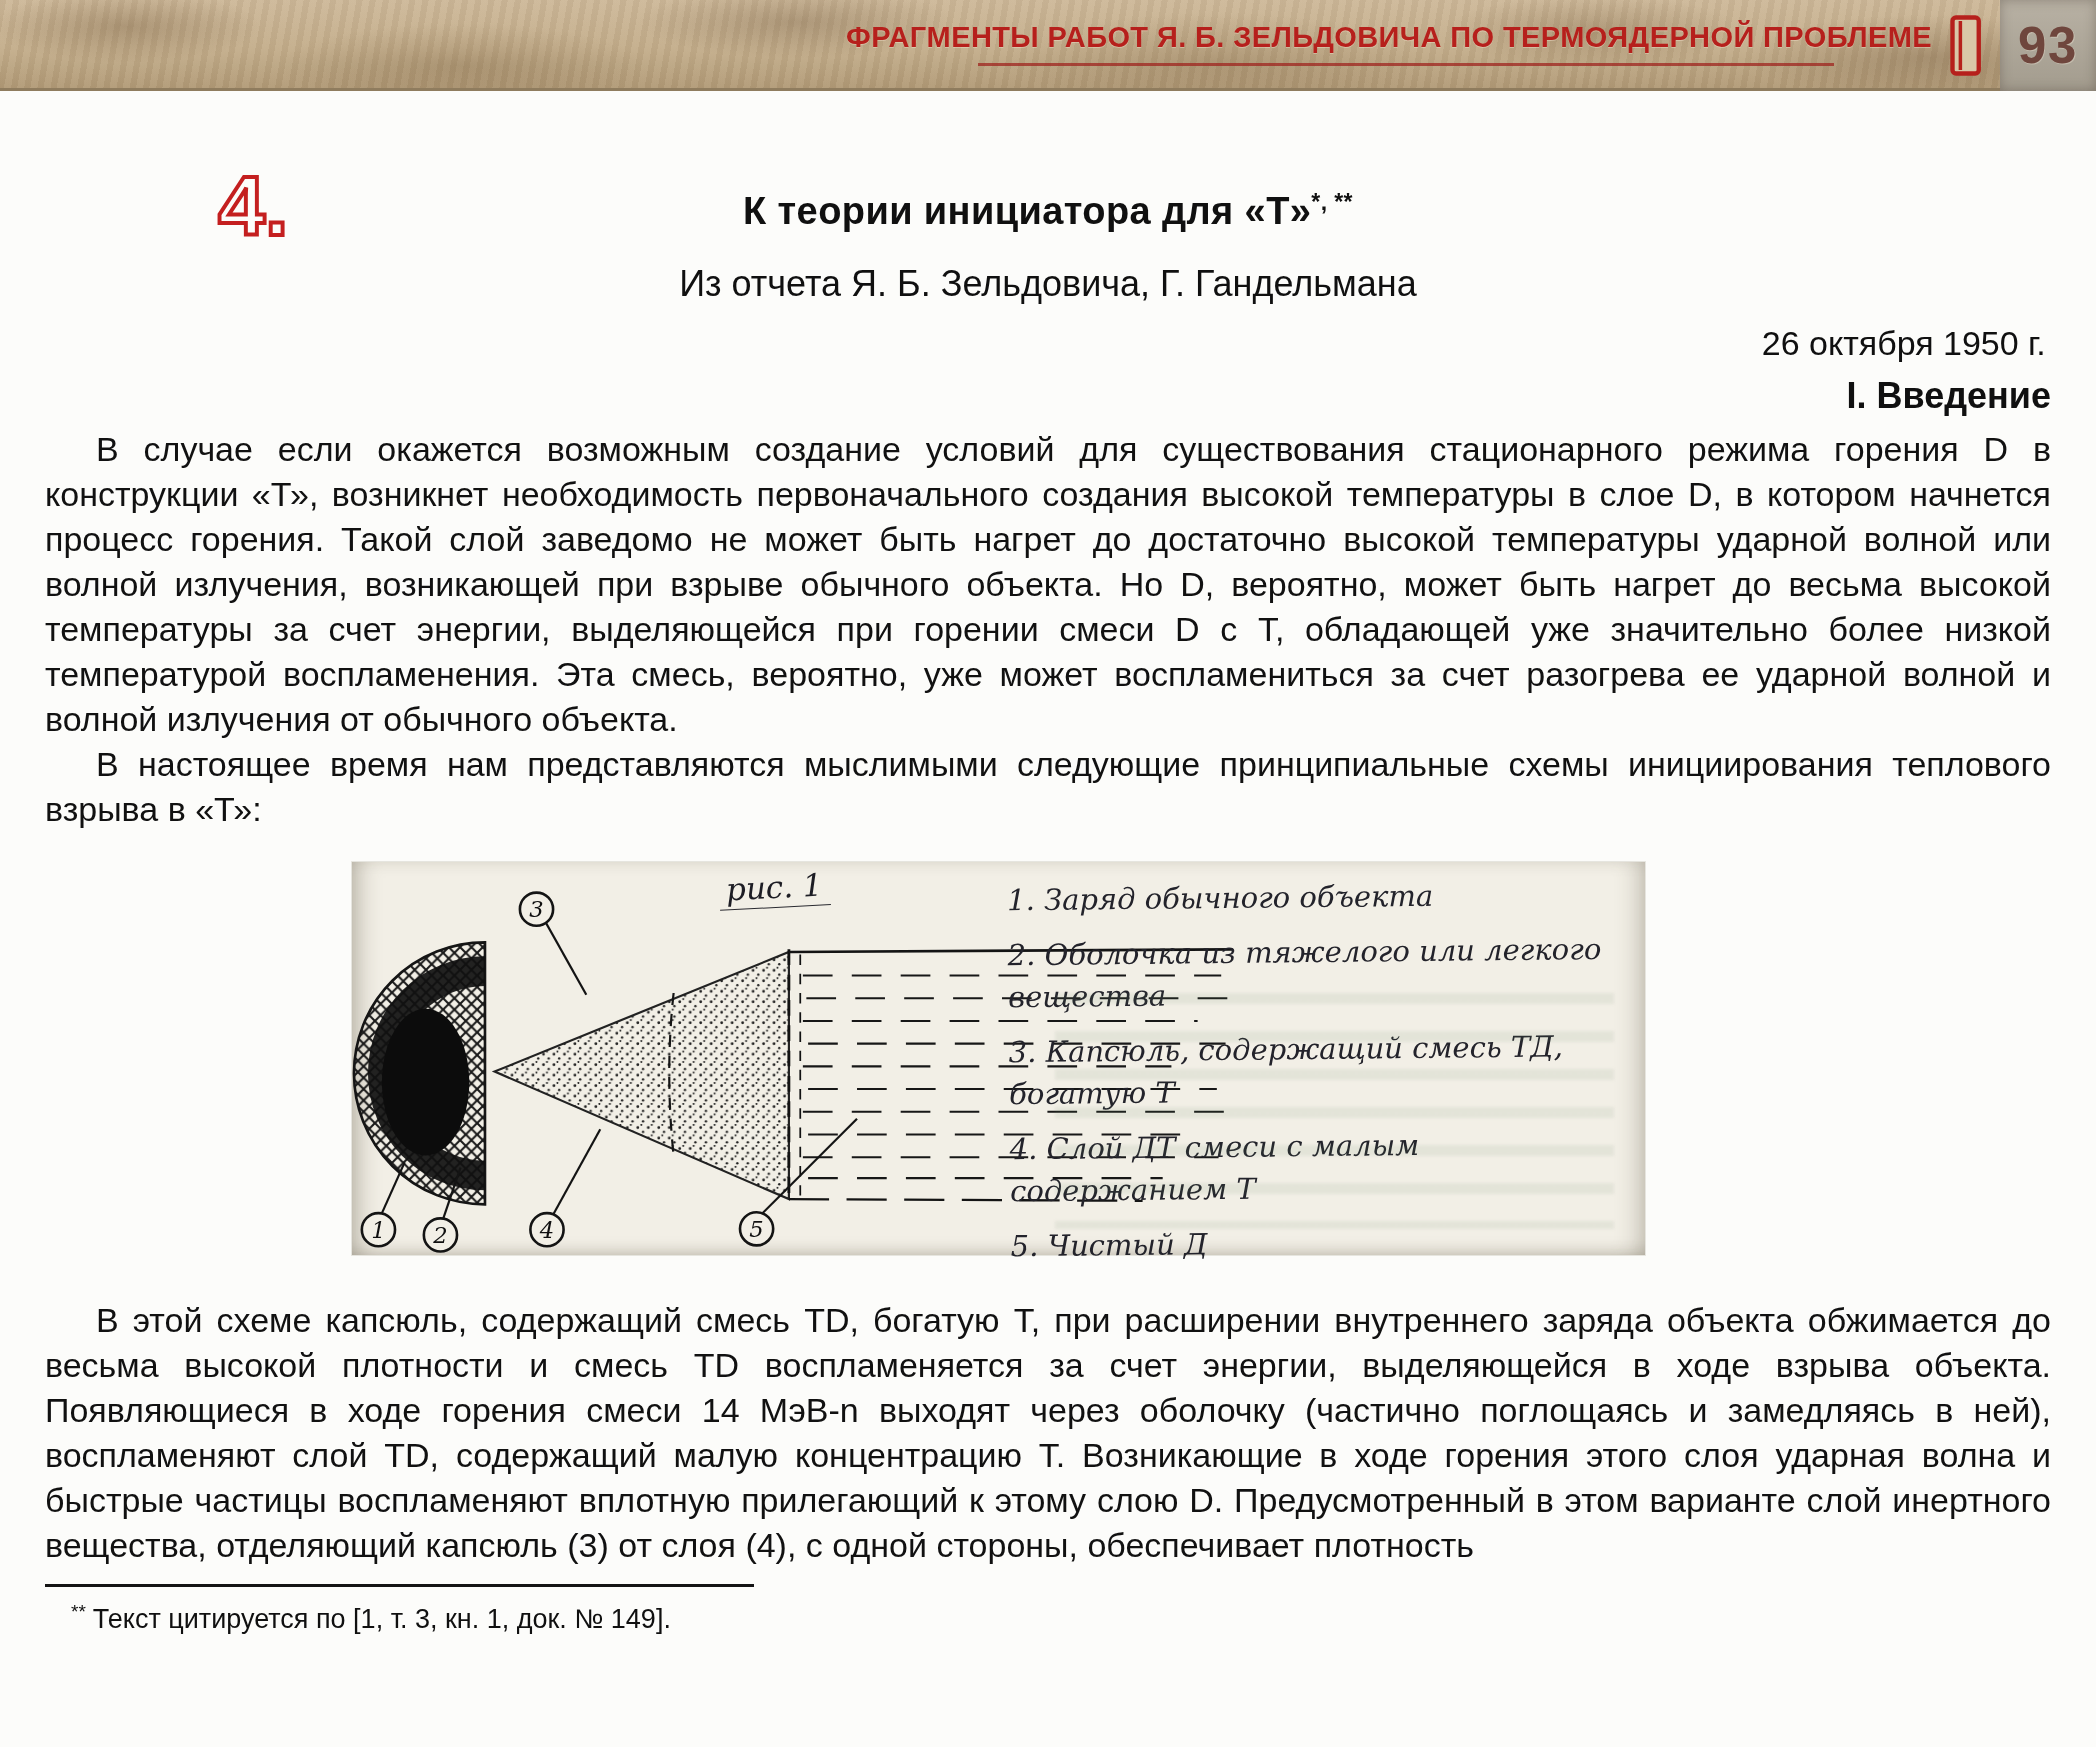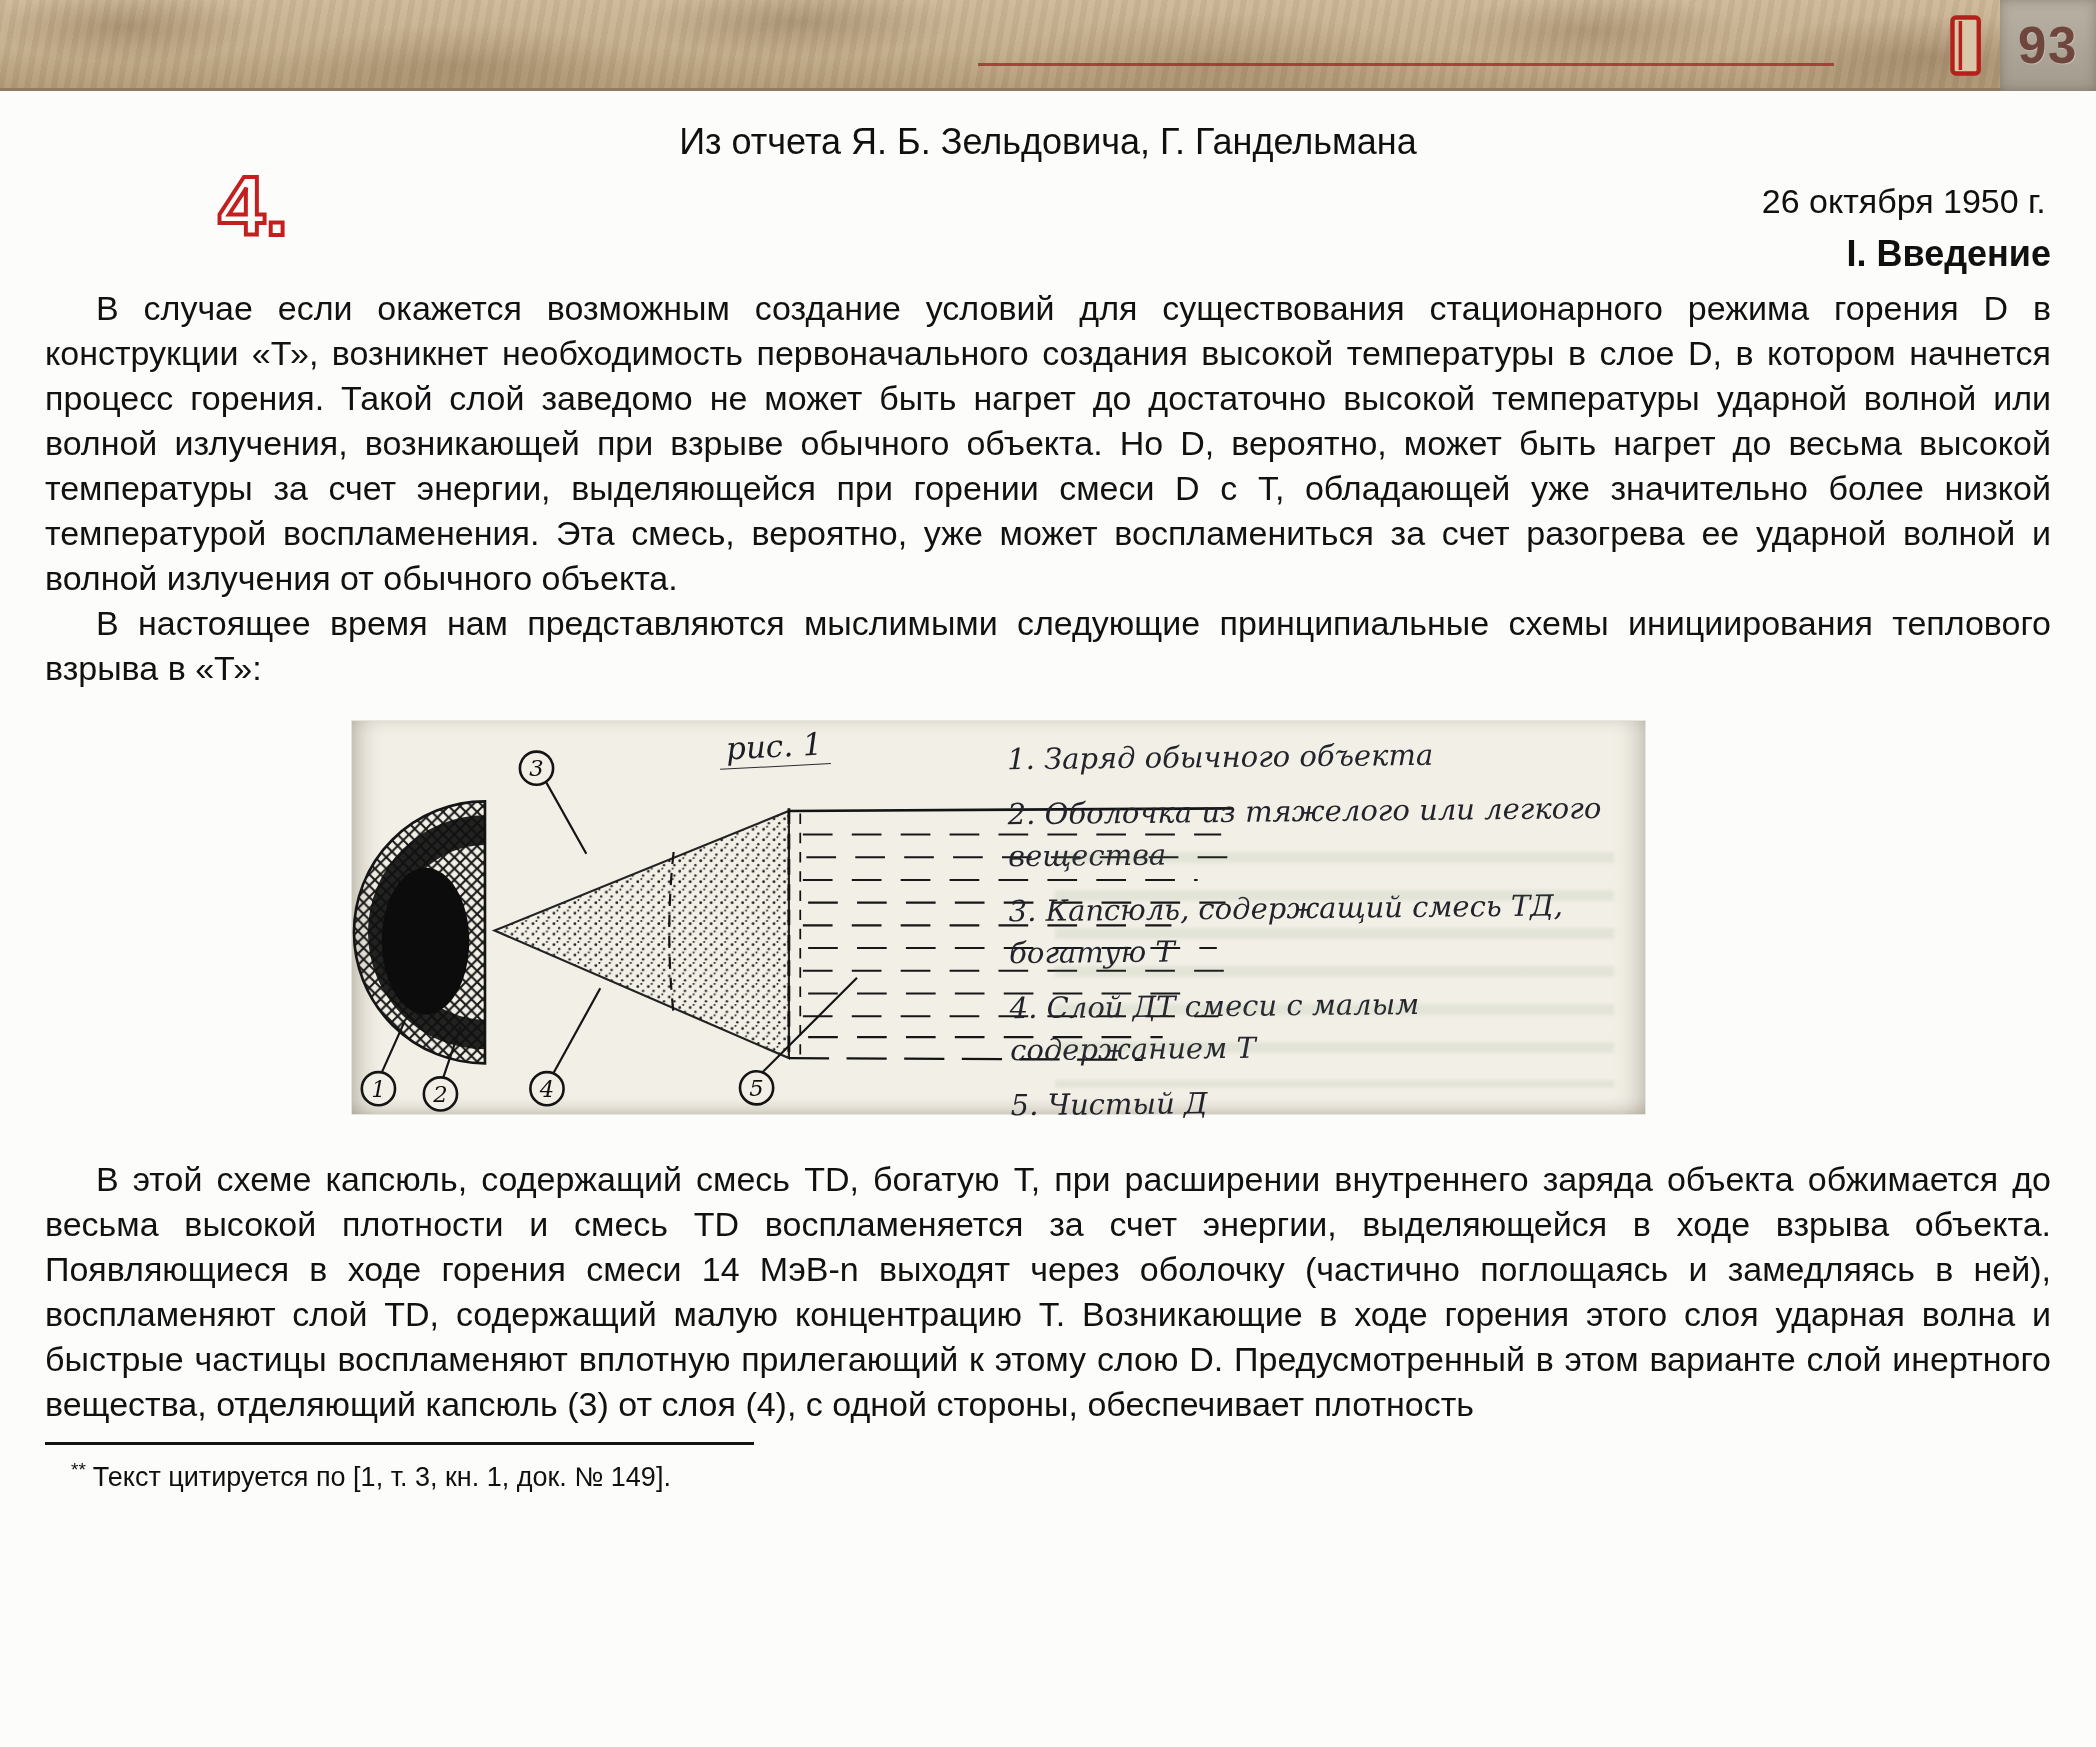--- a/index.html
+++ b/index.html
@@ -102,40 +102,42 @@
   .footnote {
     margin-top:8.7px; font-size:27px; line-height:32px; text-align:justify;
     text-indent:26px; color:#101010;
   }
   .footnote sup { margin-right:7px; font-size:19px; }
 </style>
 </head>
 <body>
 
 <header class="band">
+  <span class="band-title">ФРАГМЕНТЫ РАБОТ Я. Б. ЗЕЛЬДОВИЧА ПО ТЕРМОЯДЕРНОЙ ПРОБЛЕМЕ</span>
   <span class="band-rule"></span>
   <span class="band-book-icon">
     <svg viewBox="0 0 40 74">
       <rect x="4" y="4" width="30" height="64" rx="4" fill="#d9c7a8" stroke="#b6201c" stroke-width="5"></rect>
       <line x1="13" y1="8" x2="13" y2="64" stroke="#b6201c" stroke-width="4"></line>
     </svg>
   </span>
   <span class="band-page-box">
     <span class="band-page-num">93</span>
   </span>
 </header>
 
 <span class="chapter-mark">
   <svg viewBox="0 0 130 120">
     <text x="6" y="92" font-family="Liberation Sans, sans-serif" font-size="96" font-weight="bold" fill="none" stroke="#c41f1f" stroke-width="4.5">4.</text>
   </svg>
 </span>
 
 <main class="doc">
 
+  <h1 class="title"><span>К теории инициатора для «Т»</span><sup>*, **</sup></h1>
 
   <div class="byline">Из отчета Я. Б. Зельдовича, Г. Гандельмана</div>
 
   <div class="date-line">26 октября 1950 г.</div>
 
   <h2 class="section-heading">I. Введение</h2>
 
   <p class="body-par first">В случае если окажется возможным создание условий для существования стационарного режима горения D в конструкции «Т», возникнет необходимость первоначального создания высокой температуры в слое D, в котором начнется процесс горения. Такой слой заведомо не может быть нагрет до достаточно высокой температуры ударной волной или волной излучения, возникающей при взрыве обычного объекта. Но D, вероятно, может быть нагрет до весьма высокой температуры за счет энергии, выделяющейся при горении смеси D с Т, обладающей уже значительно более низкой температурой воспламенения. Эта смесь, вероятно, уже может воспламениться за счет разогрева ее ударной волной и волной излучения от обычного объекта.</p>
   <p class="body-par">В настоящее время нам представляются мыслимыми следующие принципиальные схемы инициирования теплового взрыва в «Т»:</p>
 

